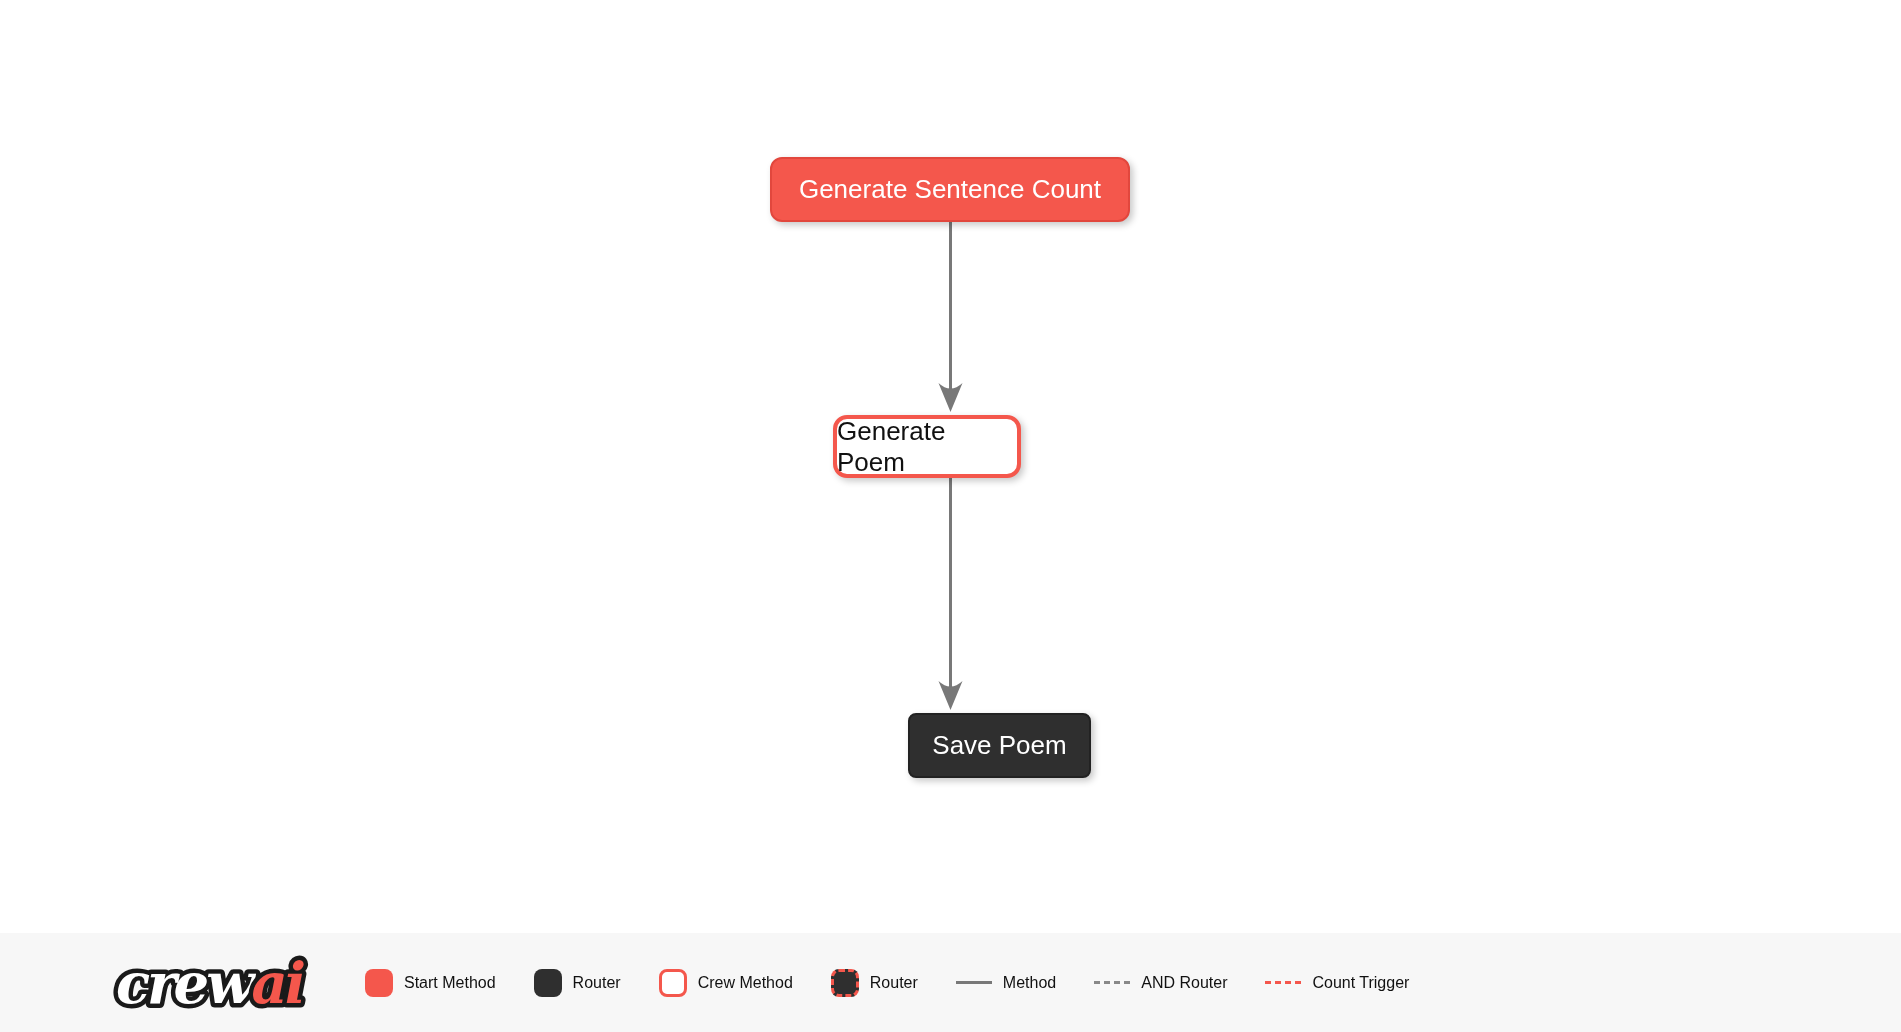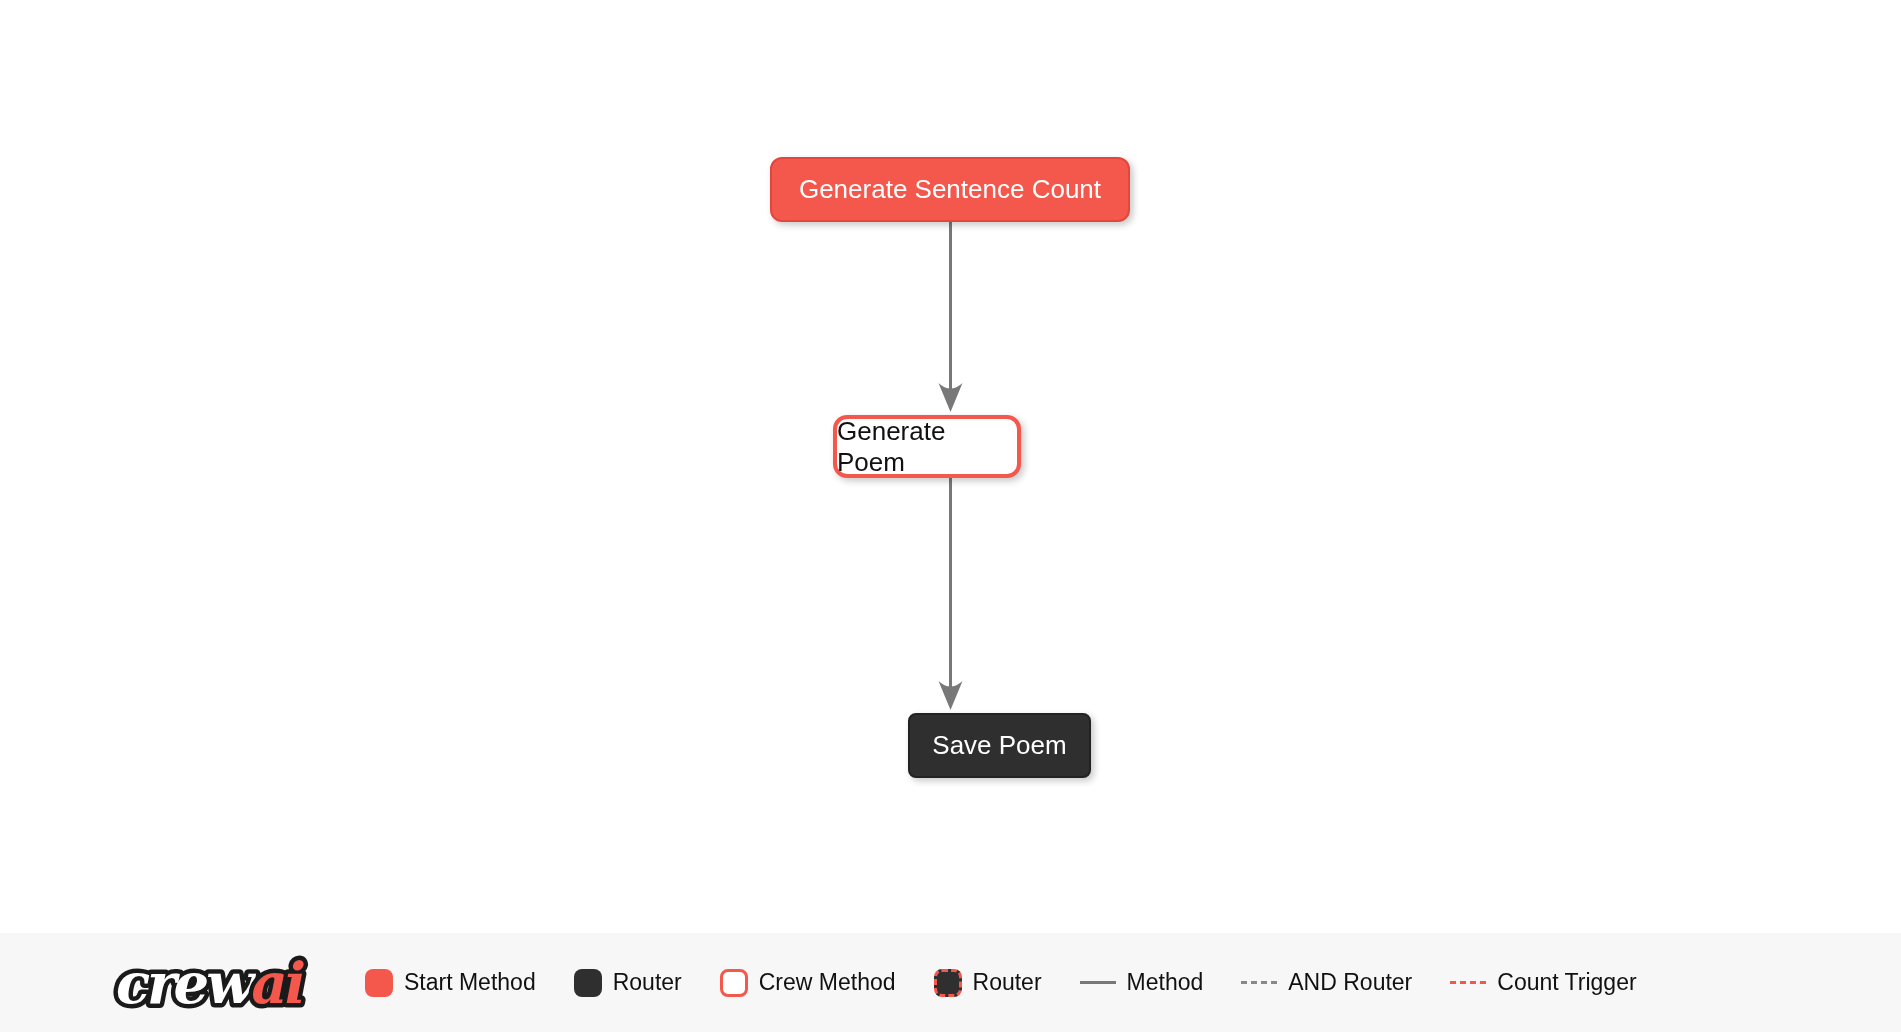--- a/index.html
+++ b/index.html
@@ -22,21 +22,21 @@
         background:var(--dark);border:2px solid #222222;
         border-radius:8px;color:#ffffff;margin-left:48px;}
 
   .legend-bar{position:absolute;left:0;top:933px;width:1901px;height:99px;
         background:var(--legend_bg);display:flex;align-items:center;
         padding-left:112px;box-sizing:border-box;gap:38px;}
 
   .logo{flex:0 0 auto;display:block;}
 
   .legend-item{display:flex;align-items:center;gap:11px;flex:0 0 auto;
-        font-size:23px;color:#111111;white-space:nowrap;}
+        font-size:16px;color:#111111;white-space:nowrap;}
 
   .swatch{width:28px;height:28px;border-radius:8px;box-sizing:border-box;flex:0 0 auto;}
   .swatch-start{background:var(--accent);}
   .swatch-method{background:var(--dark);}
   .swatch-crew{background:#ffffff;border:3.5px solid var(--accent);}
   .swatch-router{background:var(--dark);border:3.5px dashed var(--accent);}
 
   .line-swatch{width:36px;height:3px;flex:0 0 auto;}
   .line-solid{background:var(--arrow);}
   .line-dashed{background:repeating-linear-gradient(90deg,#888888 0 6px,transparent 6px 10px);}

